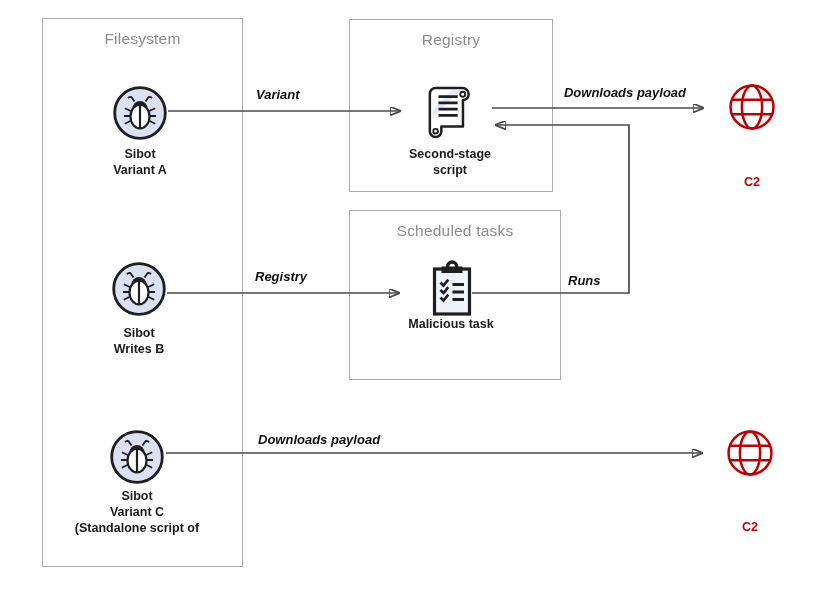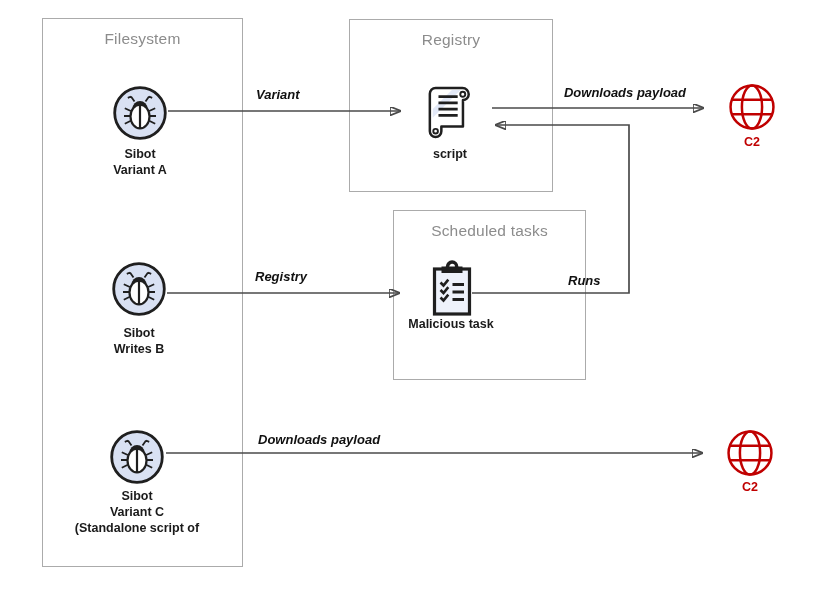--- a/index.html
+++ b/index.html
@@ -15,35 +15,35 @@
   .group-box{
     position:absolute;border:1.5px solid var(--box_border);border-radius:0;
     background:transparent;box-sizing:border-box;
   }
   .group-title{
     margin-top:11px;text-align:center;font-size:15.5px;color:var(--box_title);
     font-weight:400;letter-spacing:.2px;
   }
   #g-filesystem{left:42px;top:18px;width:201px;height:549px;}
   #g-registry{left:349px;top:19px;width:204px;height:173px;}
-  #g-scheduled{left:349px;top:210px;width:193px;height:170px;margin-left:44px;}
+  #g-scheduled{left:349px;top:210px;width:212px;height:170px;}
 
   .edges{position:absolute;left:0;top:0;pointer-events:none;}
   .edges path{stroke:var(--arrow);stroke-width:1.7;fill:none;}
 
   .node-icon{position:absolute;}
   .node-label{
     position:absolute;text-align:center;font-size:12.5px;font-weight:600;
     line-height:16px;color:var(--node_label);
   }
   .edge-label{
     position:absolute;font-size:13px;font-weight:700;font-style:italic;
     color:#111;white-space:nowrap;
   }
-  .c2-label{color:var(--c2_red);font-weight:700;font-size:12.5px;}
+  .c2-label{color:var(--c2_red);font-weight:700;font-size:12.5px;margin-top:40px;}
 
   
   .bug-circle{fill:var(--bug_fill);stroke:var(--icon_stroke);}
   .dark{fill:var(--icon_stroke);}
   .dark-stroke{stroke:var(--icon_stroke);fill:none;}
   .white-fill{fill:#fff;stroke:var(--icon_stroke);}
   .board{fill:var(--board_fill);stroke:var(--icon_stroke);}
   .shade{fill:var(--paper_shade);}
   .red-stroke{stroke:var(--c2_red);fill:none;}
 </style>
@@ -89,20 +89,21 @@
   </div>
 
   <svg class="node-icon" style="left:426px;top:83px" width="48" height="58" viewBox="0 0 50 60">
     <path class="white-fill" stroke-width="2.6" stroke-linejoin="round" d="M12 5 H38 a6.5 6.5 0 0 1 6.5 6.5 a6 6 0 0 1 -6 6 V45 H16 v5 a6 6 0 0 1 -12 0 V11 a6 6 0 0 1 6 -6 z"></path>
     <path class="shade" d="M36 7 L7 36 L7 27 L27 7 Z"></path>
     <circle class="dark-stroke" cx="38.3" cy="11.5" r="2.6" stroke-width="2"></circle>
     <circle class="dark-stroke" cx="10" cy="50" r="2.4" stroke-width="2"></circle>
     <path class="dark-stroke" stroke-width="3" d="M13 14 H33 M13 20.5 H33 M13 27 H33 M13 33.5 H33"></path>
   </svg>
   <div class="node-label" style="left:380px;top:146px;width:140px">
+    <div>Second-stage</div>
     <div>script</div>
   </div>
 
   <svg class="node-icon" style="left:727px;top:82px" width="50" height="50" viewBox="0 0 52 52">
     <g class="red-stroke" stroke-width="2.6">
       <circle cx="26" cy="26" r="22.3"></circle>
       <ellipse cx="26" cy="26" rx="10.5" ry="22.3"></ellipse>
       <path d="M4.9 18.5 H47.1 M4.9 33.5 H47.1"></path>
     </g>
   </svg>

